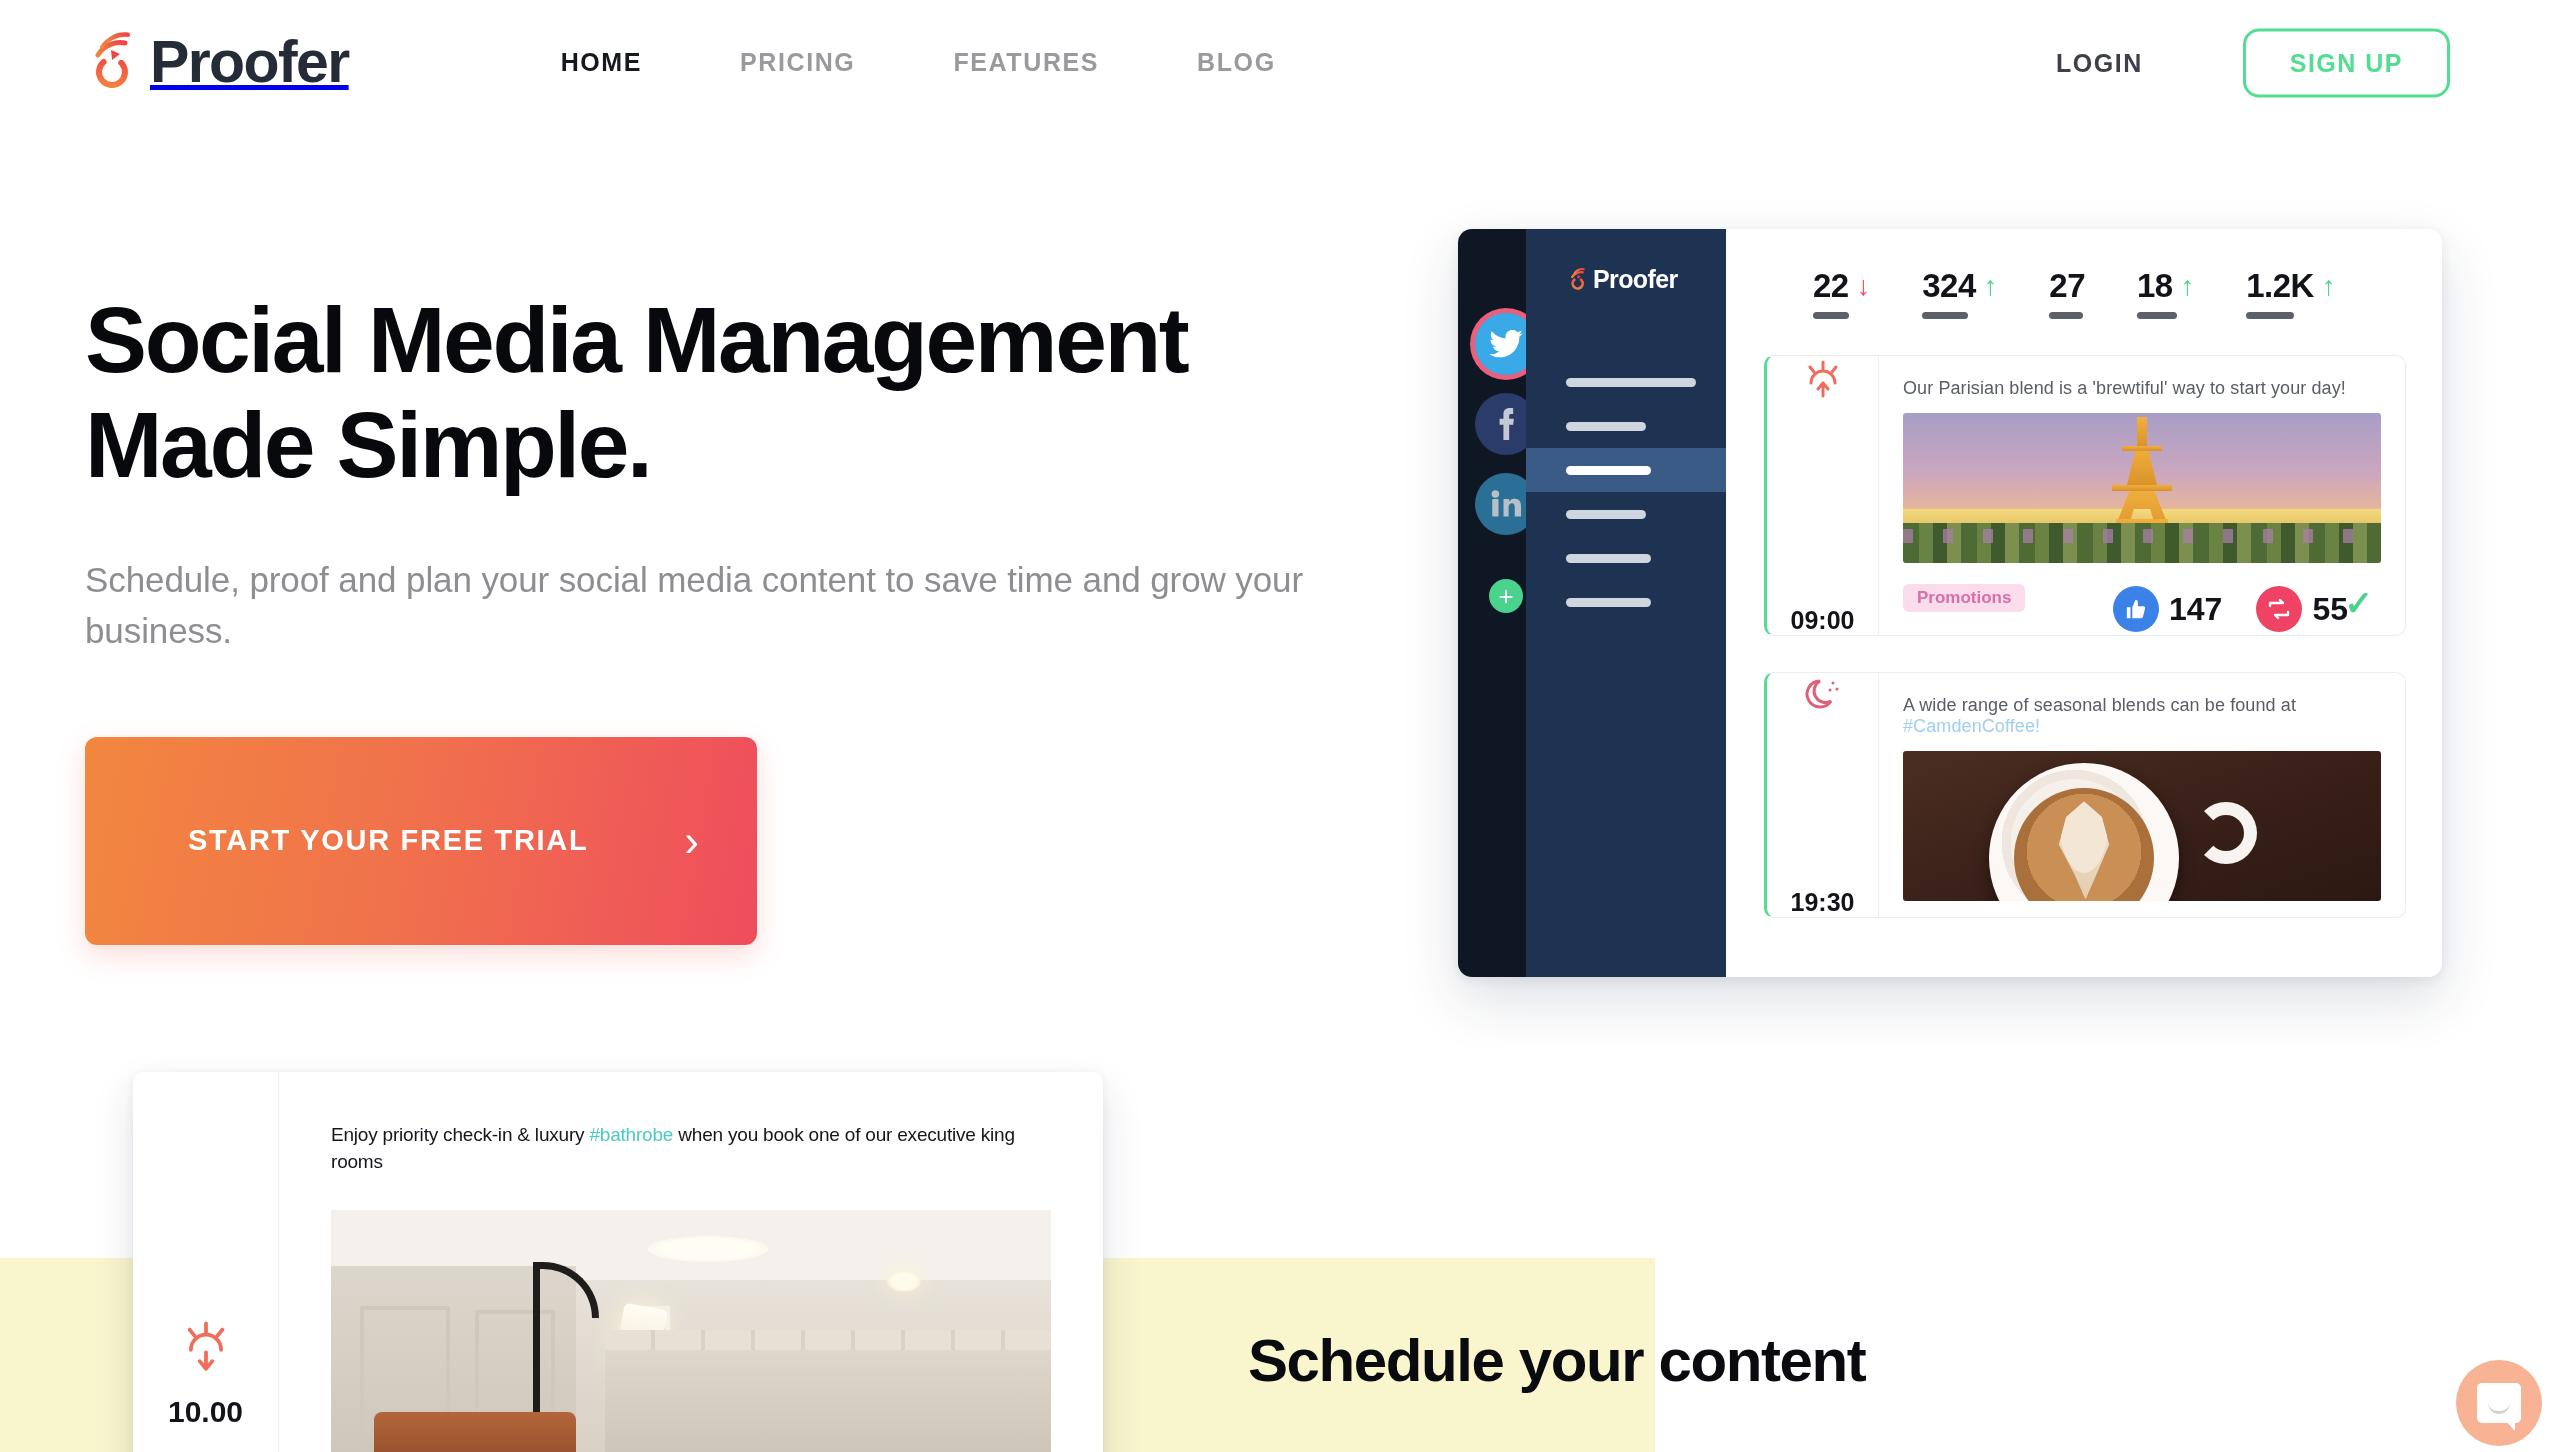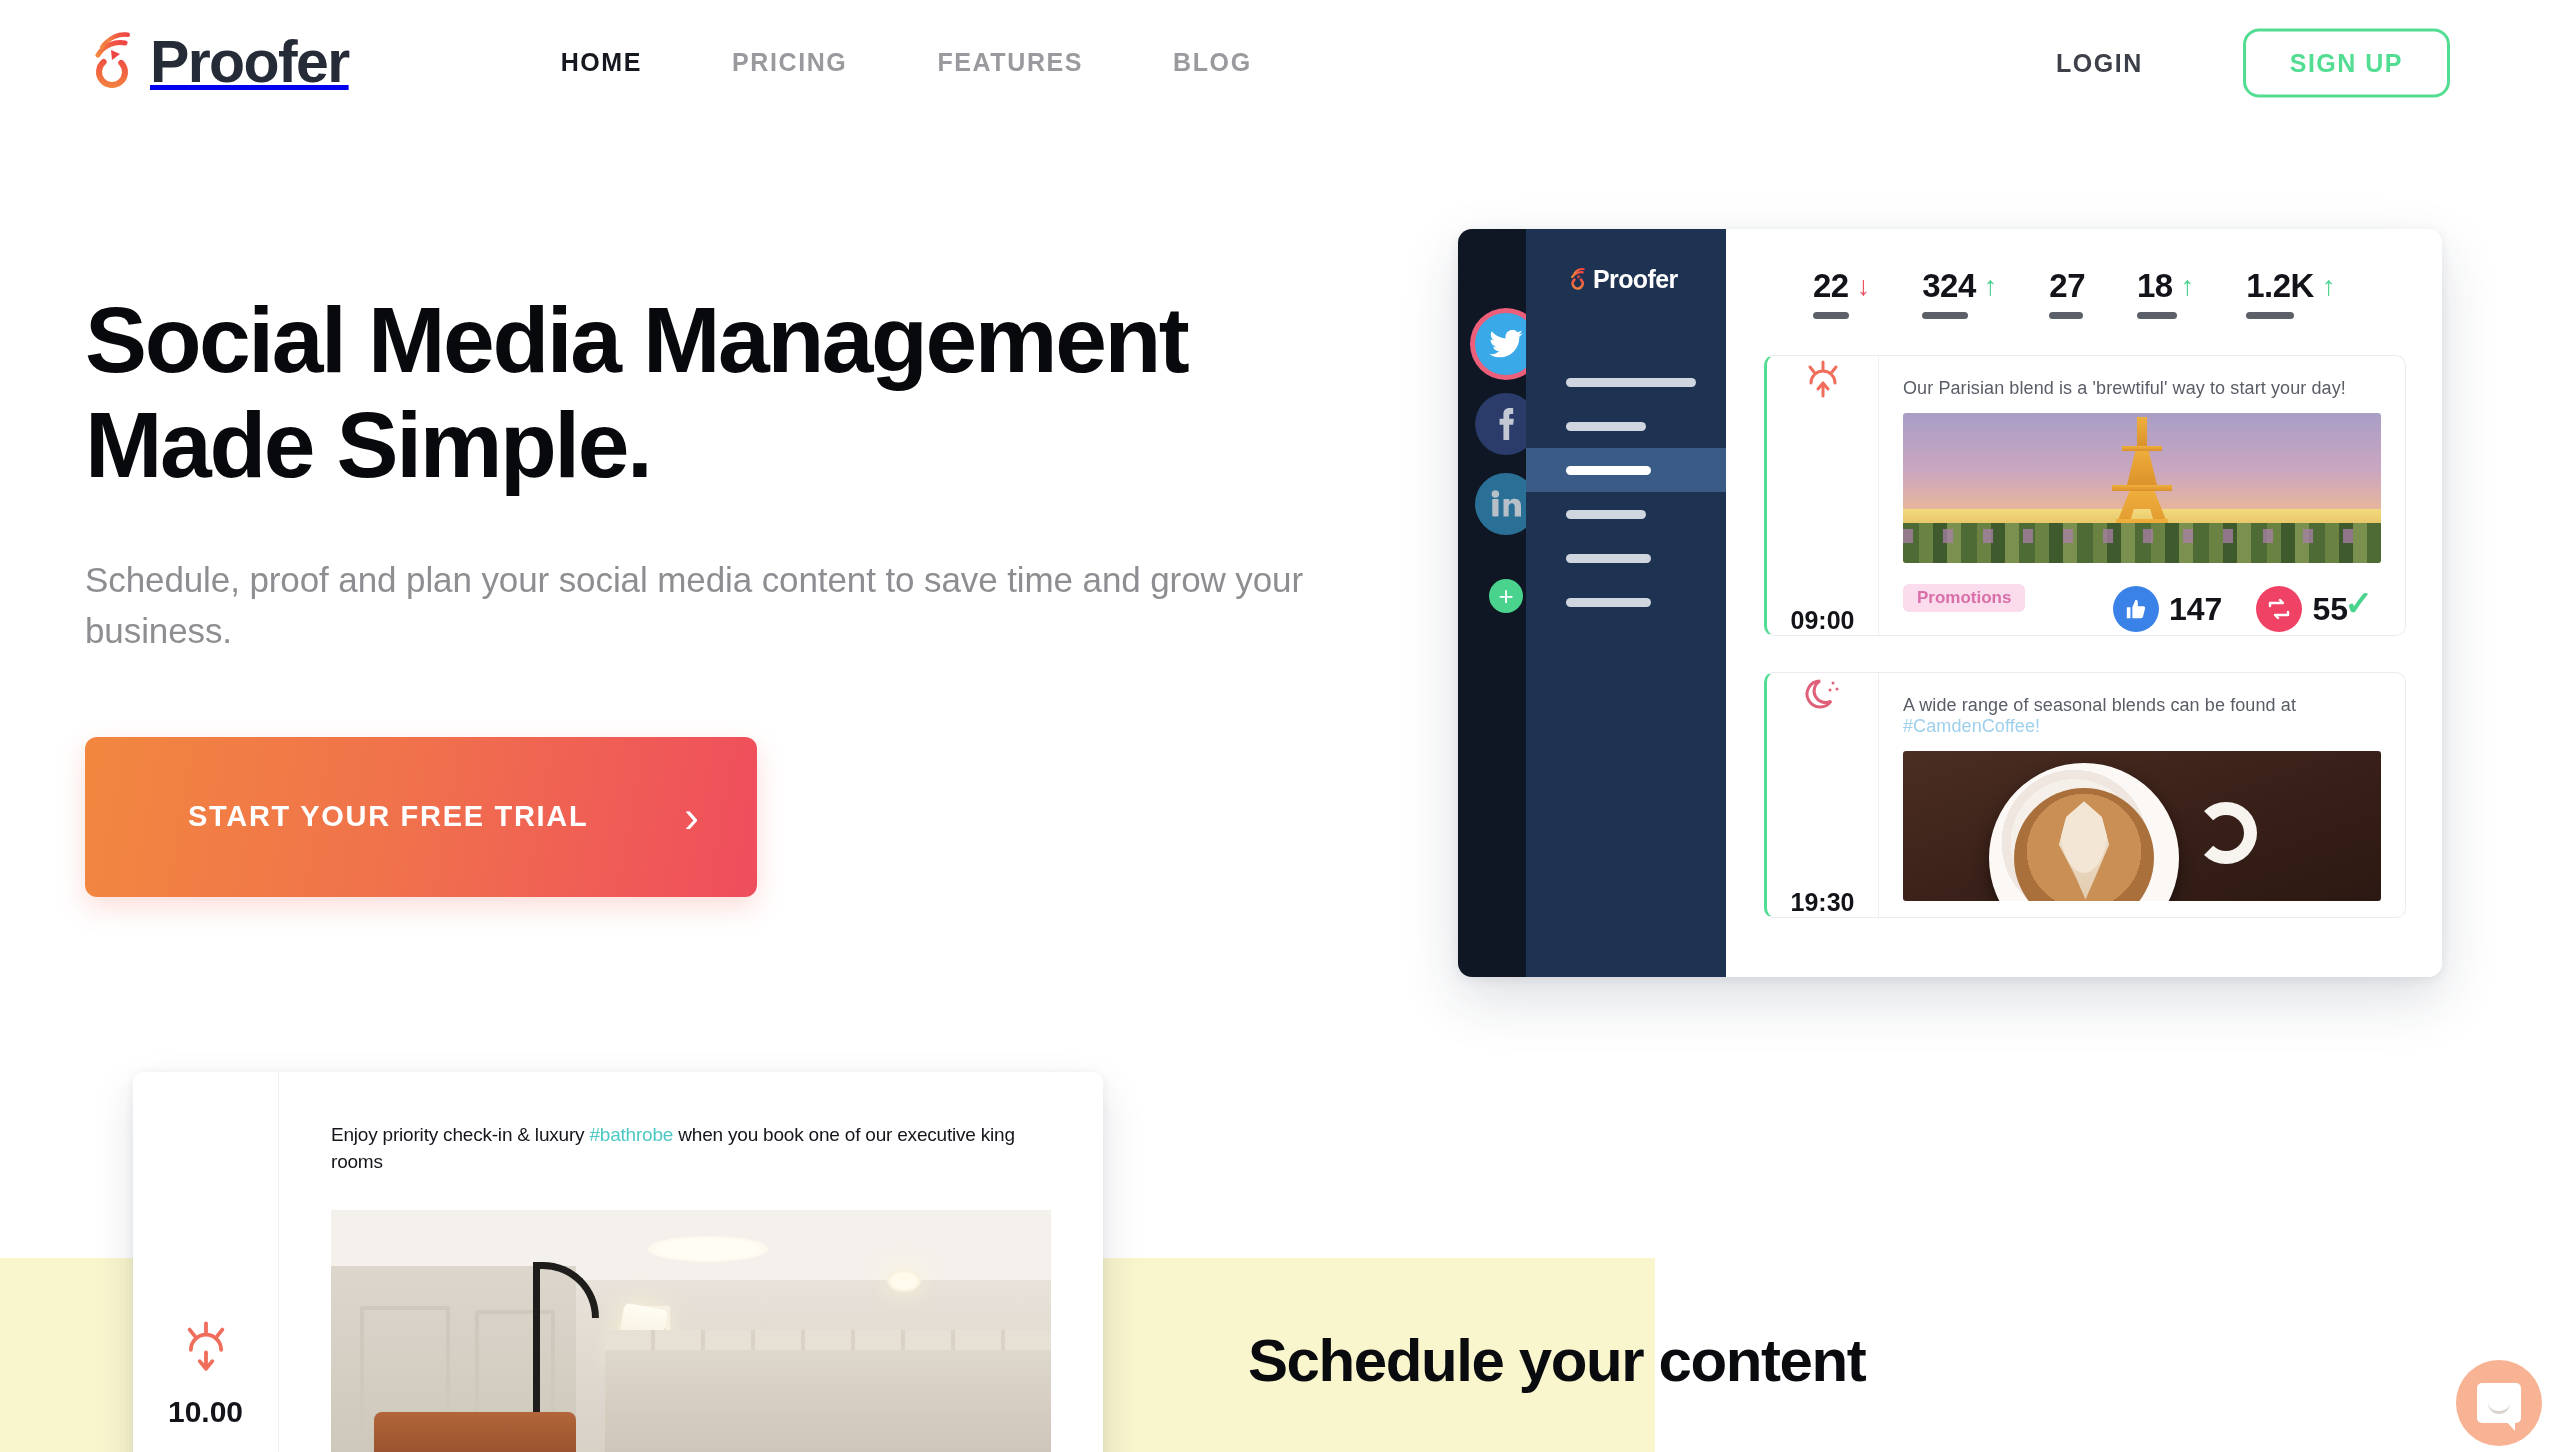--- a/index.html
+++ b/index.html
@@ -14,21 +14,21 @@
   .header {
     position: absolute; top: 0; left: 0; width: 2560px; height: 125px;
     display: flex; align-items: center; z-index: 40;
   }
   .brand { display: flex; align-items: center; margin-left: 82px; }
   .brand-mark { position: relative; width: 54px; height: 62px; margin-right: 14px; }
   .brand-name {
     font-size: 59px; font-weight: 700; color: #262b38;
     letter-spacing: -1.6px; line-height: 1;
   }
-  .nav { display: flex; align-items: center; margin-left: 212px; gap: 0; }
+  .nav { display: flex; align-items: center; margin-left: 212px; gap: 8px; }
   .nav a {
     font-size: 25px; font-weight: 700; letter-spacing: 1.6px;
     color: #9a9a9e; text-decoration: none; padding: 0 0;
   }
   .nav a + a { margin-left: 90px; }
   .nav a.active { color: #16181f; }
   .header-right {
     position: absolute; right: 110px; top: 50%; transform: translateY(-50%);
     display: flex; align-items: center;
   }
@@ -51,21 +51,21 @@
   }
   .deco { position: absolute; height: 3px; z-index: -1; }
   .deco.l1 { top: 22px; left: 690px; width: 415px; background: #f3d0d8; }
   .deco.l2 { top: 114px; left: 1050px; width: 350px; background: #f7f2cd; }
   .deco.l3 { top: 160px; left: 930px; width: 440px; background: #f6ddcf; }
   .subhead {
     margin-top: 57px; font-size: 35px; line-height: 1.44;
     color: #8e8e92; letter-spacing: -0.1px; font-weight: 400;
   }
   .cta {
-    margin-top: 81px; width: 672px; height: 160px; border: none;
+    margin-top: 81px; width: 672px; height: 208px; border: none;
     border-radius: 12px; cursor: pointer;
     background: linear-gradient(100deg, #f2873f 0%, #f0714c 48%, #ef4d5d 100%);
     display: flex; align-items: center; justify-content: space-between;
     padding: 0 58px 0 103px; box-shadow: 0 10px 28px rgba(239,100,80,.22);
   }
   .cta-label {
     color: #fff; font-size: 29px; font-weight: 700; letter-spacing: 1.7px;
   }
   .cta-arrow { color:#fff; font-size: 44px; font-weight: 300; line-height: 1; }
 

